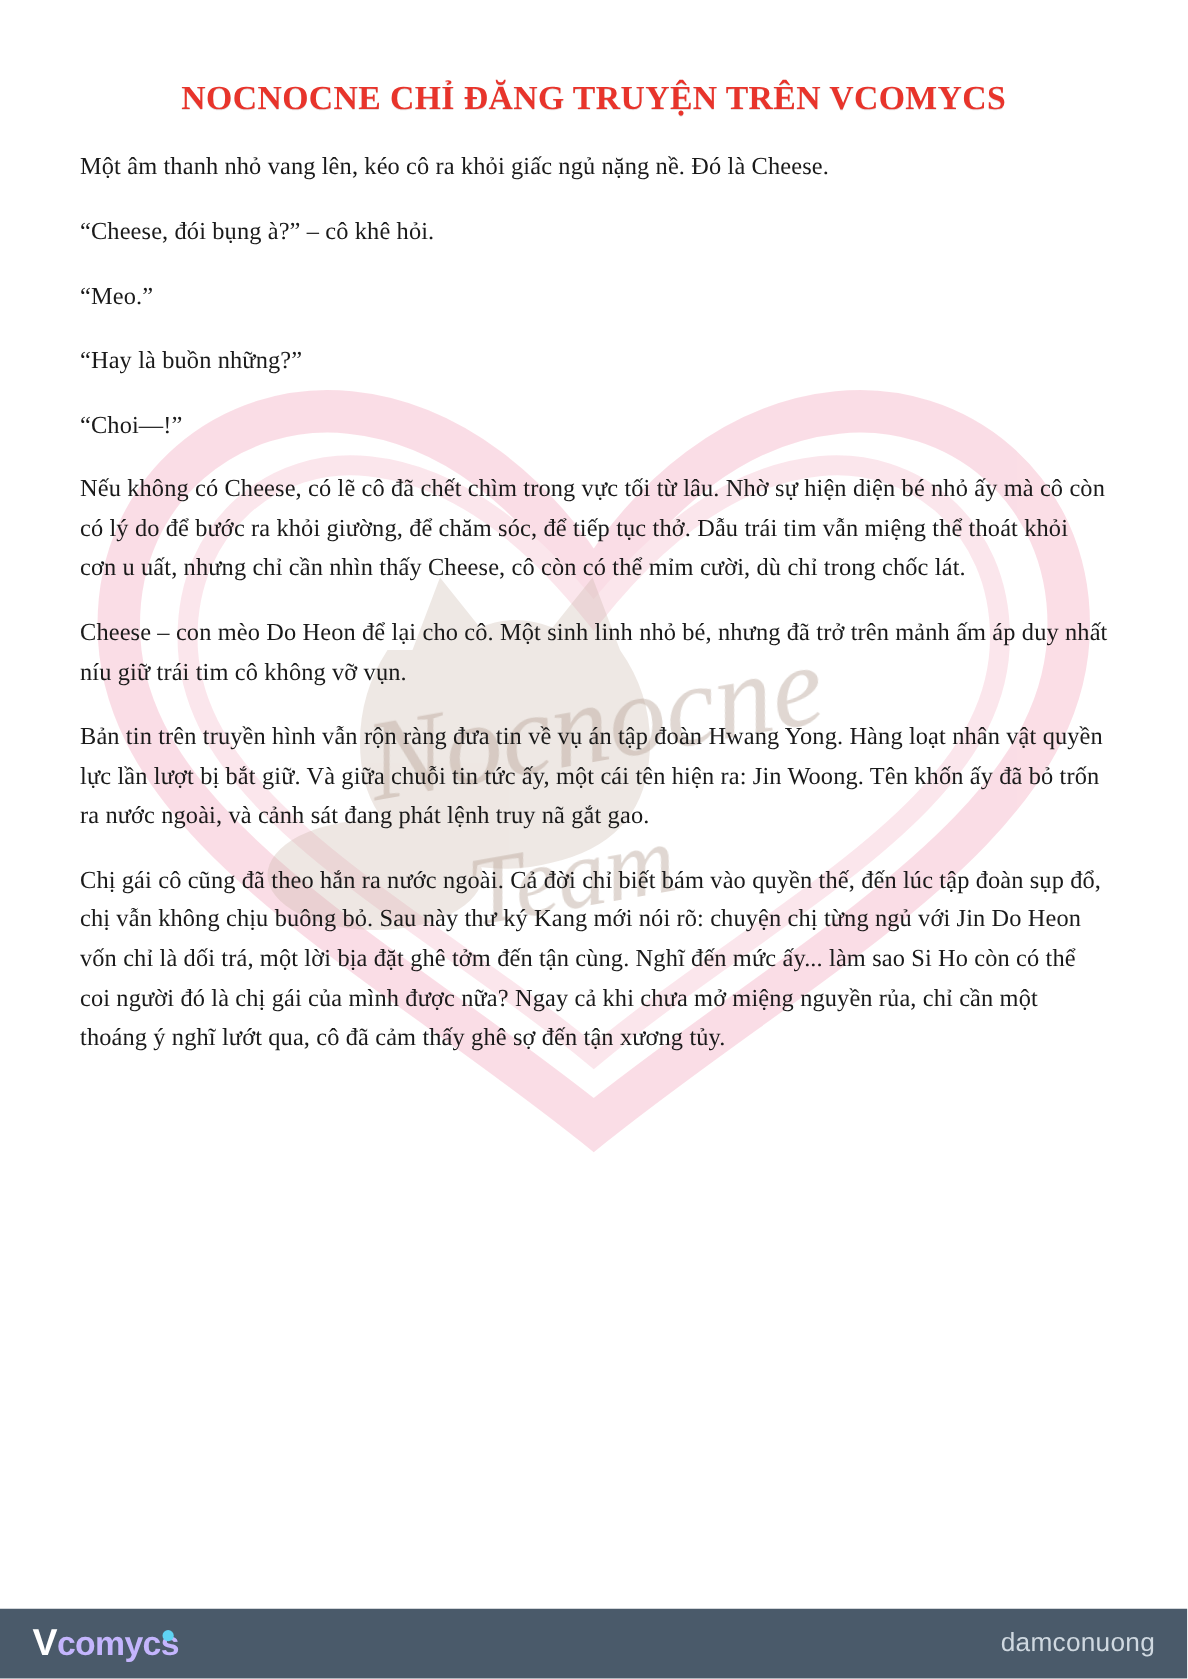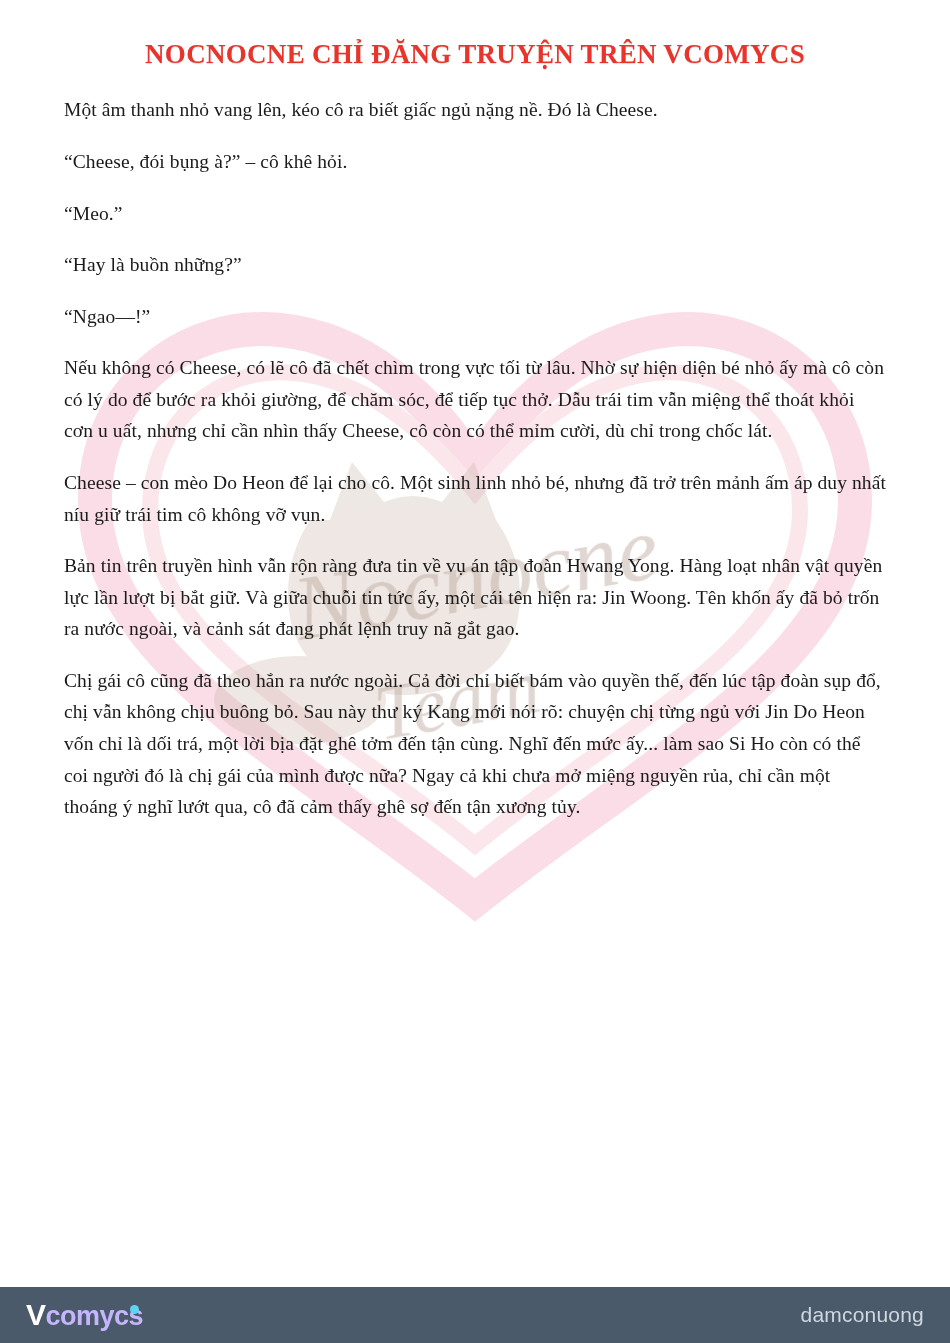--- a/index.html
+++ b/index.html
@@ -27,21 +27,21 @@
     height: 1343px;
     pointer-events: none;
     z-index: 0;
   }
   .wm-svg { width: 950px; height: 1343px; display: block; }
 
   
   .content {
     position: relative;
     z-index: 2;
-    padding: 24px 64px 0 64px;
+    padding: 48px 64px 0 64px;
     box-sizing: border-box;
   }
   .banner {
     text-align: center;
     color: #e8342b;
     font-weight: bold;
     font-size: 27px;
     letter-spacing: 0.3px;
     line-height: 1.2;
     margin: 14px 0 24px 0;
@@ -140,25 +140,25 @@
         <text x="300" y="640" font-family="Liberation Serif, DejaVu Serif, serif" font-size="92" font-style="italic" fill="#b9a69a" transform="rotate(-10 300 640)">Nocnocne</text>
         <text x="380" y="740" font-family="Liberation Serif, DejaVu Serif, serif" font-size="78" font-style="italic" fill="#b9a69a" transform="rotate(-10 380 740)">Team</text>
       </g>
     </svg>
   </div>
 
   <div class="content">
 
     <div class="banner">NOCNOCNE CHỈ ĐĂNG TRUYỆN TRÊN VCOMYCS</div>
 
-    <p class="para">Một âm thanh nhỏ vang lên, kéo cô ra biết giấc ngủ nặng nề. Đó là Cheese.</p>
+    <p class="para">Một âm thanh nhỏ vang lên, kéo cô ra khỏi giấc ngủ nặng nề. Đó là Cheese.</p>
     <p class="para">“Cheese, đói bụng à?” – cô khê hỏi.</p>
     <p class="para">“Meo.”</p>
     <p class="para">“Hay là buồn những?”</p>
-    <p class="para">“Ngao—!”</p>
+    <p class="para">“Choi—!”</p>
     <p class="para">Nếu không có Cheese, có lẽ cô đã chết chìm trong vực tối từ lâu. Nhờ sự hiện diện bé nhỏ ấy mà cô còn có lý do để bước ra khỏi giường, để chăm sóc, để tiếp tục thở. Dẫu trái tim vẫn miệng thể thoát khỏi cơn u uất, nhưng chỉ cần nhìn thấy Cheese, cô còn có thể mỉm cười, dù chỉ trong chốc lát.</p>
     <p class="para">Cheese – con mèo Do Heon để lại cho cô. Một sinh linh nhỏ bé, nhưng đã trở trên mảnh ấm áp duy nhất níu giữ trái tim cô không vỡ vụn.</p>
     <p class="para">Bản tin trên truyền hình vẫn rộn ràng đưa tin về vụ án tập đoàn Hwang Yong. Hàng loạt nhân vật quyền lực lần lượt bị bắt giữ. Và giữa chuỗi tin tức ấy, một cái tên hiện ra: Jin Woong. Tên khốn ấy đã bỏ trốn ra nước ngoài, và cảnh sát đang phát lệnh truy nã gắt gao.</p>
     <p class="para">Chị gái cô cũng đã theo hắn ra nước ngoài. Cả đời chỉ biết bám vào quyền thế, đến lúc tập đoàn sụp đổ, chị vẫn không chịu buông bỏ. Sau này thư ký Kang mới nói rõ: chuyện chị từng ngủ với Jin Do Heon vốn chỉ là dối trá, một lời bịa đặt ghê tởm đến tận cùng. Nghĩ đến mức ấy... làm sao Si Ho còn có thể coi người đó là chị gái của mình được nữa? Ngay cả khi chưa mở miệng nguyền rủa, chỉ cần một thoáng ý nghĩ lướt qua, cô đã cảm thấy ghê sợ đến tận xương tủy.</p>
 
   </div>
 
   <div class="footer">
     <div class="footer-logo">
       <span class="v">V</span>

